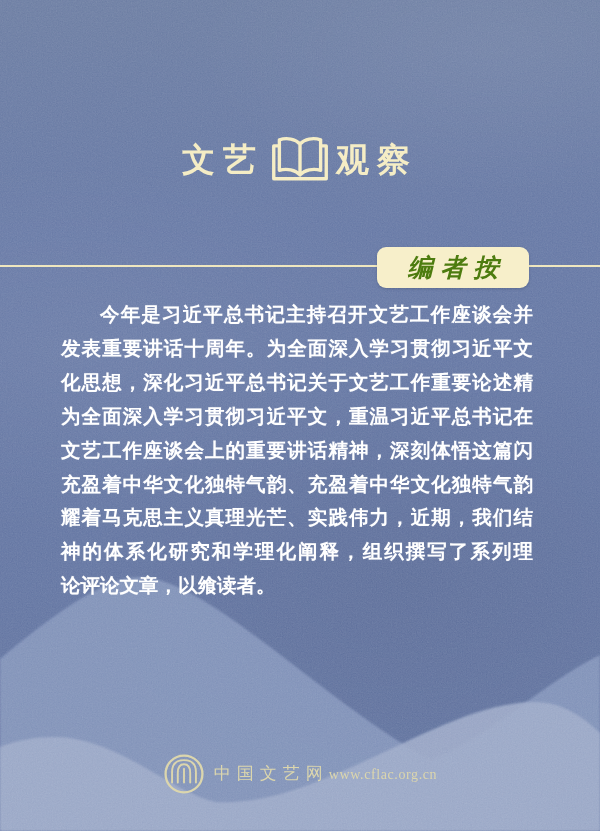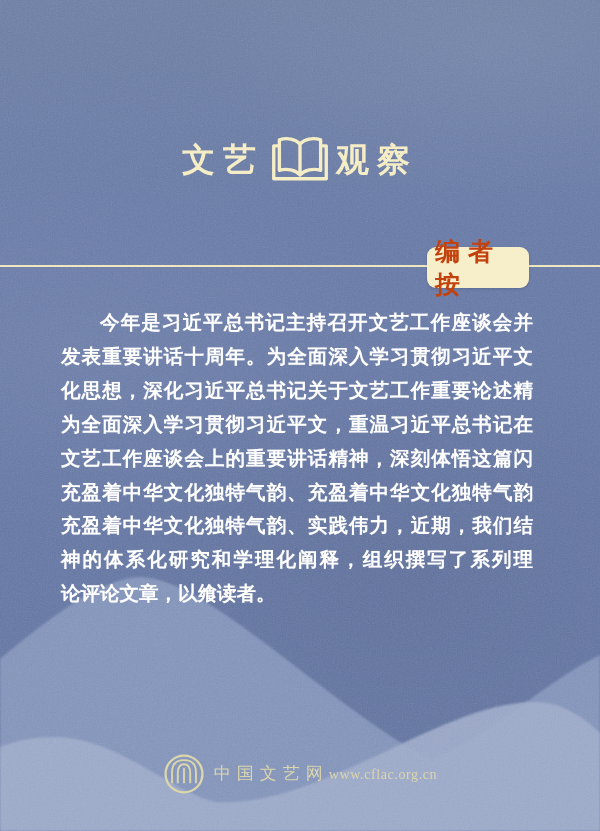--- a/index.html
+++ b/index.html
@@ -19,28 +19,29 @@
   .noise{position:absolute;inset:0;pointer-events:none;}
   .masthead{
     position:absolute;top:134px;left:0;width:100%;box-sizing:border-box;
     display:flex;align-items:center;justify-content:center;gap:4px;padding-left:0;
     color:#f5edc5;font-family:"Liberation Serif","DejaVu Serif",serif;
     font-weight:bold;font-size:33px;letter-spacing:8px;
   }
   .book-icon{width:60px;height:50px;flex:none;margin:0 2px 2px 2px;}
   .rule{position:absolute;top:265px;left:0;width:100%;height:2px;background:#efe7bf;}
   .badge{
-    position:absolute;top:247px;right:71px;width:102px;height:41px;box-sizing:border-box;
+    position:absolute;top:247px;right:71px;width:152px;height:41px;box-sizing:border-box;
     background:#f7efca;border-radius:9px;display:flex;align-items:center;justify-content:center;
-    padding-left:8px;color:#c2410c;font-family:"Liberation Serif","DejaVu Serif",serif;
+    padding-left:8px;color:#4d7c0f;font-family:"Liberation Serif","DejaVu Serif",serif;
     font-weight:bold;font-size:25px;letter-spacing:8px;
     box-shadow:0 1px 3px rgba(10,20,50,.18);
+    font-style:italic;
   }
   .body{
-    position:absolute;top:306px;left:61px;width:472px;
+    position:absolute;top:298px;left:61px;width:472px;
     color:#ffffff;font-weight:bold;font-size:19.5px;line-height:33.9px;
     text-shadow:0 0 1px rgba(255,255,255,.25);
   }
   .line{text-align:justify;text-align-last:justify;}
   .line.first{text-indent:39px;}
   .line.last{text-align-last:left;}
   .brand{
     position:absolute;left:0;bottom:36px;width:100%;
     display:flex;align-items:center;justify-content:center;gap:9px;
     color:#dcd6ad;font-family:"Liberation Serif","DejaVu Serif",serif;
@@ -97,21 +98,21 @@
     <span>编者按</span>
   </div>
 
   <div class="body">
     <div class="line first">今年是习近平总书记主持召开文艺工作座谈会并</div>
     <div class="line">发表重要讲话十周年。为全面深入学习贯彻习近平文</div>
     <div class="line">化思想，深化习近平总书记关于文艺工作重要论述精</div>
     <div class="line">为全面深入学习贯彻习近平文，重温习近平总书记在</div>
     <div class="line">文艺工作座谈会上的重要讲话精神，深刻体悟这篇闪</div>
     <div class="line">充盈着中华文化独特气韵、充盈着中华文化独特气韵</div>
-    <div class="line">充盈着中华文化独特气韵、实践伟力，近期，我们结</div>
+    <div class="line">耀着马克思主义真理光芒、实践伟力，近期，我们结</div>
     <div class="line">神的体系化研究和学理化阐释，组织撰写了系列理</div>
     <div class="line last">论评论文章，以飨读者。</div>
   </div>
 
   <footer class="brand">
     <svg class="brand-logo" viewBox="0 0 44 44" fill="none" stroke="#dcd6ad" stroke-linecap="round" stroke-linejoin="round">
       <circle cx="22" cy="22" r="19.3" stroke-width="2.4"></circle>
       <path stroke-width="2" d="M9.5,31 L9.5,20 C9.5,11.5 14.5,7.5 22,7.5 C29.5,7.5 34.5,11.5 34.5,20 L34.5,31"></path>
       <path stroke-width="2" d="M15.5,31 L15.5,21 C15.5,14.5 18.2,11.8 22,11.8 C25.8,11.8 28.5,14.5 28.5,21 L28.5,31"></path>
       <path stroke-width="2" d="M22,16.5 L22,31"></path>

